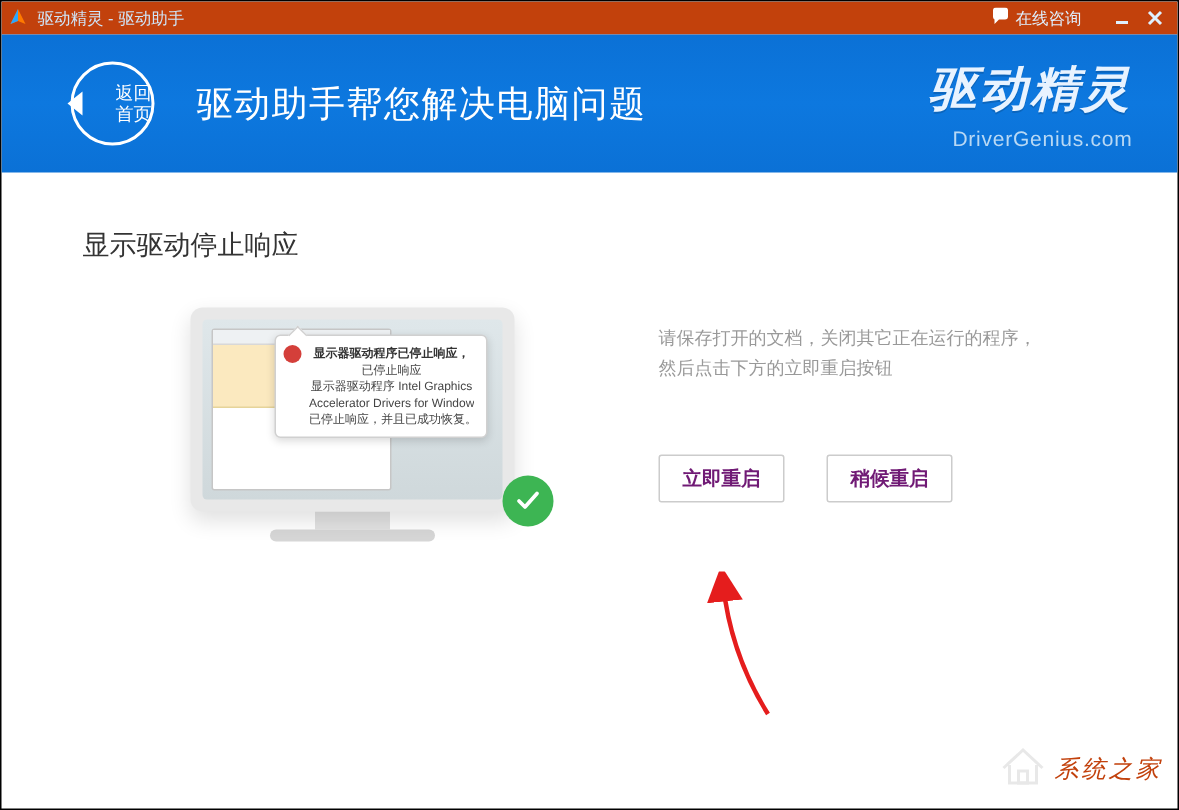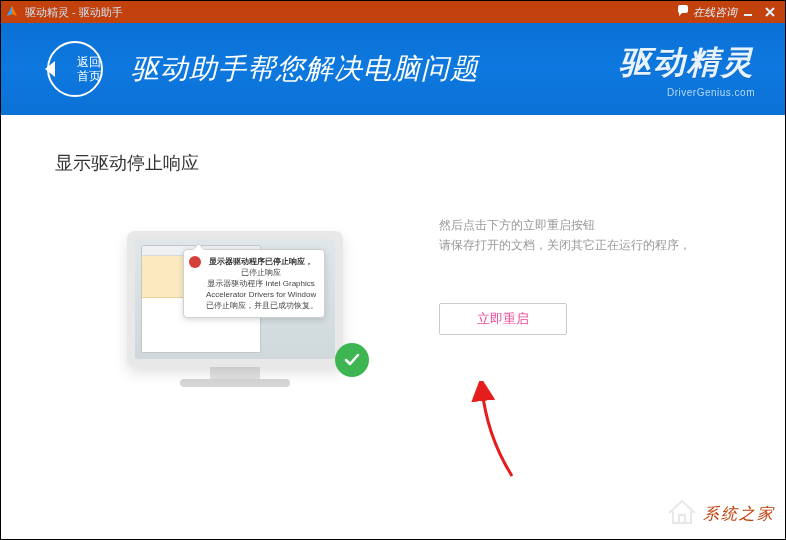--- a/index.html
+++ b/index.html
@@ -21,22 +21,21 @@
     }
     .titlebar .logo {
       display: inline-flex; align-items: center;
       margin-right: 6px;
     }
     .titlebar .title { flex: 0 0 auto; }
     .titlebar .spacer { flex: 1; }
     .titlebar .online-chat {
       display: flex; align-items: center;
       color: #dff0ff; font-size: 11px; cursor: pointer;
-      margin-right: 0;
-      font-style: italic;
+      margin-right: 16px;
     }
     .titlebar .online-chat .bubble {
       margin-right: 4px;
     }
     .titlebar .sysbtn {
       width: 22px; height: 22px; display: flex;
       align-items: center; justify-content: center;
       color: #dff0ff; cursor: pointer;
     }
     .header {
@@ -55,45 +54,44 @@
       margin-right: 28px; cursor: pointer;
       position: relative;
     }
     .back-home .arrow-ring {
       position: absolute;
       width: 68px; height: 68px;
       left: -8px; top: -8px;
       pointer-events: none;
     }
     .h1 {
-      font-size: 28px; font-weight: 400; letter-spacing: 1px;
+      font-size: 24px; font-weight: 400; letter-spacing: 1px;
       flex: 1;
-      font-style: italic;
     }
     .brand {
       text-align: right;
       color: #cfe4f7;
     }
     .brand .cn {
       font-size: 32px; font-weight: 700; color: #e8f3ff;
       letter-spacing: 2px; font-style: italic;
       text-shadow: 0 1px 0 rgba(0,0,0,.15);
     }
     .brand .en {
-      font-size: 10px; color: #b8d8f4; letter-spacing: .5px;
+      font-size: 14px; color: #b8d8f4; letter-spacing: .5px;
       margin-top: 2px;
     }
     .content {
       padding: 36px 54px 0 54px;
       display: flex;
     }
     .left-col { width: 360px; }
     .subtitle {
       font-size: 18px; color: #333; font-weight: 400;
-      margin-bottom: 56px;
+      margin-bottom: 30px;
     }
     .monitor-wrap {
       display: flex; justify-content: center;
       margin-top: 10px;
       position: relative;
       text-align: center;
     }
     .monitor {
       width: 216px;
       background: #e8e8e8;
@@ -177,27 +175,28 @@
     .fix-title {
       font-size: 24px; color: #333; font-weight: 400;
       margin-bottom: 24px;
     }
     .fix-desc {
       font-size: 12px; color: #999; line-height: 20px;
       margin-bottom: 48px;
     }
     .btn-row { display: flex; gap: 28px; }
     .btn {
-      width: 128px; height: 32px;
+      width: 84px; height: 32px;
       border: 1px solid #ccc;
       background: #fff;
-      font-size: 13px; color: #ec4899;
+      font-size: 13px; color: #701a75;
       display: flex; align-items: center; justify-content: center;
       cursor: pointer;
       border-radius: 2px;
+      font-weight: bold;
     }
     .annotation-arrow {
       position: absolute;
       left: 466px; top: 380px;
       pointer-events: none;
     }
     .watermark {
       position: absolute;
       right: 10px; bottom: 10px;
       color: #c2410c;
@@ -285,25 +284,26 @@
           </div>
         </div>
         <div class="monitor-stand"></div>
         <div class="monitor-base"></div>
       </div>
     </div>
   </div>
 
   <div class="right-col">
     <div class="fix-desc">
+      <div>请保存打开的文档，关闭其它正在运行的程序，</div>
       <div>然后点击下方的立即重启按钮</div>
-      <div>请保存打开的文档，关闭其它正在运行的程序，</div>
     </div>
     <div class="btn-row">
       <div class="btn">立即重启</div>
+      <div class="btn">稍候重启</div>
     </div>
   </div>
 </div>
 
 <svg class="annotation-arrow" width="60" height="100" viewBox="0 0 60 100">
   <defs>
     <marker id="ah" markerWidth="10" markerHeight="10" refX="4" refY="4" orient="auto">
       <path d="M0 0 L8 4 L0 8 Z" fill="#e51d1d"></path>
     </marker>
   </defs>

